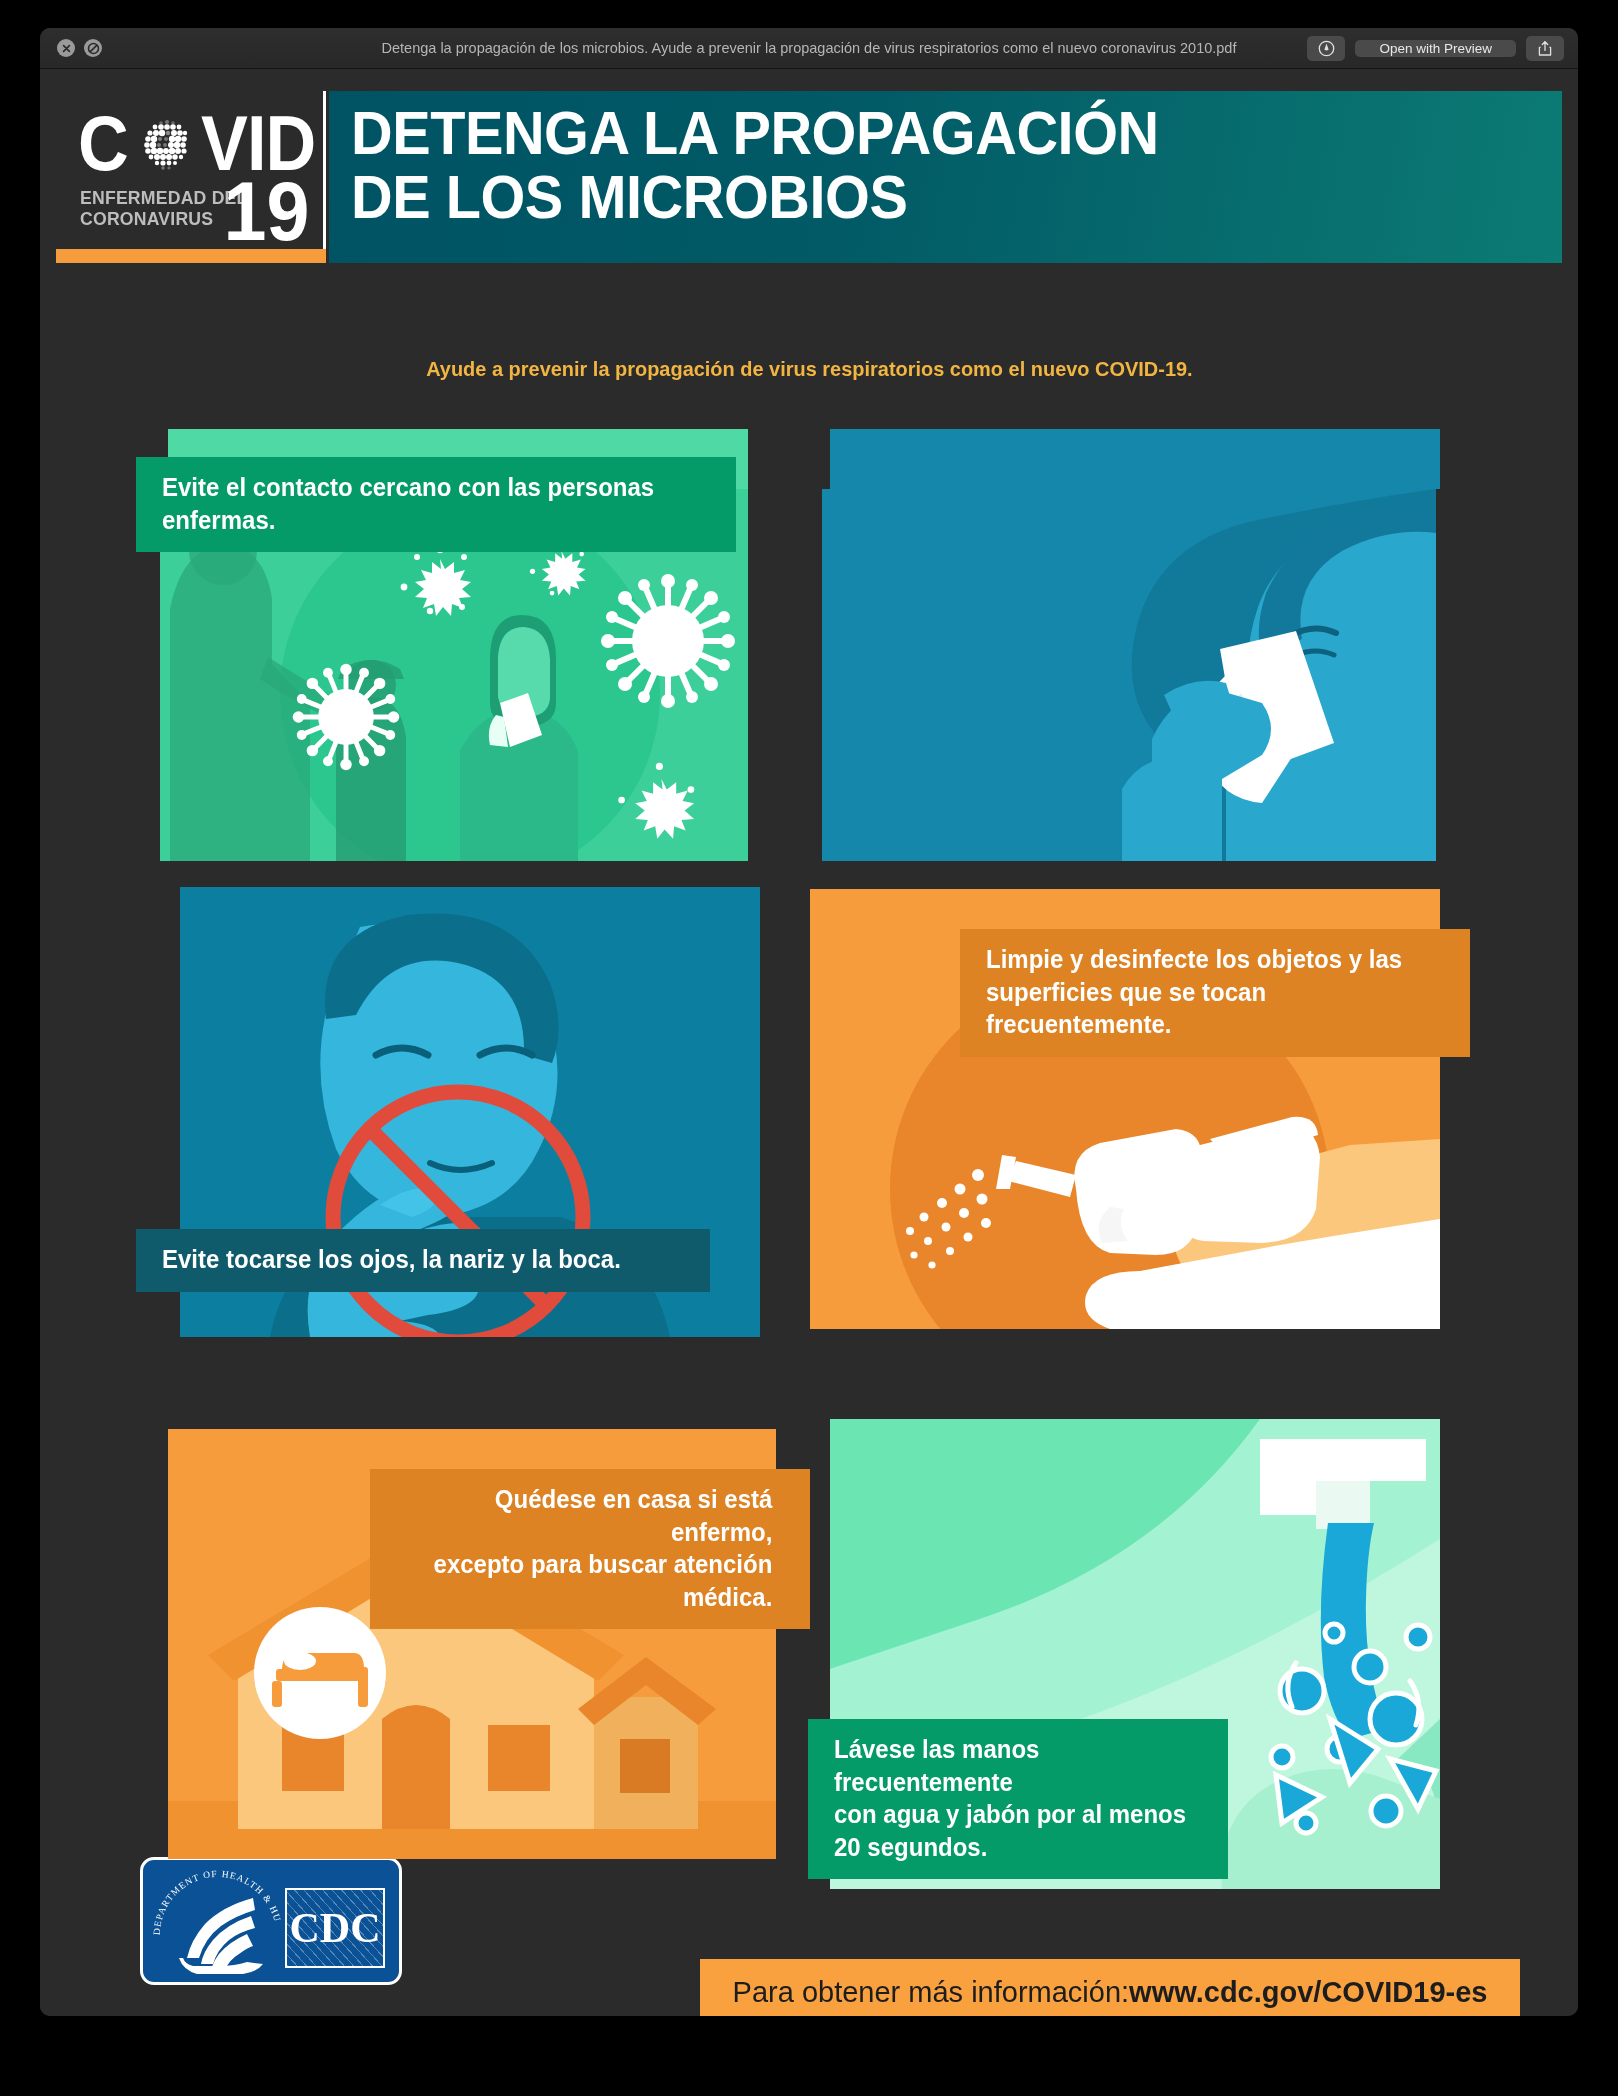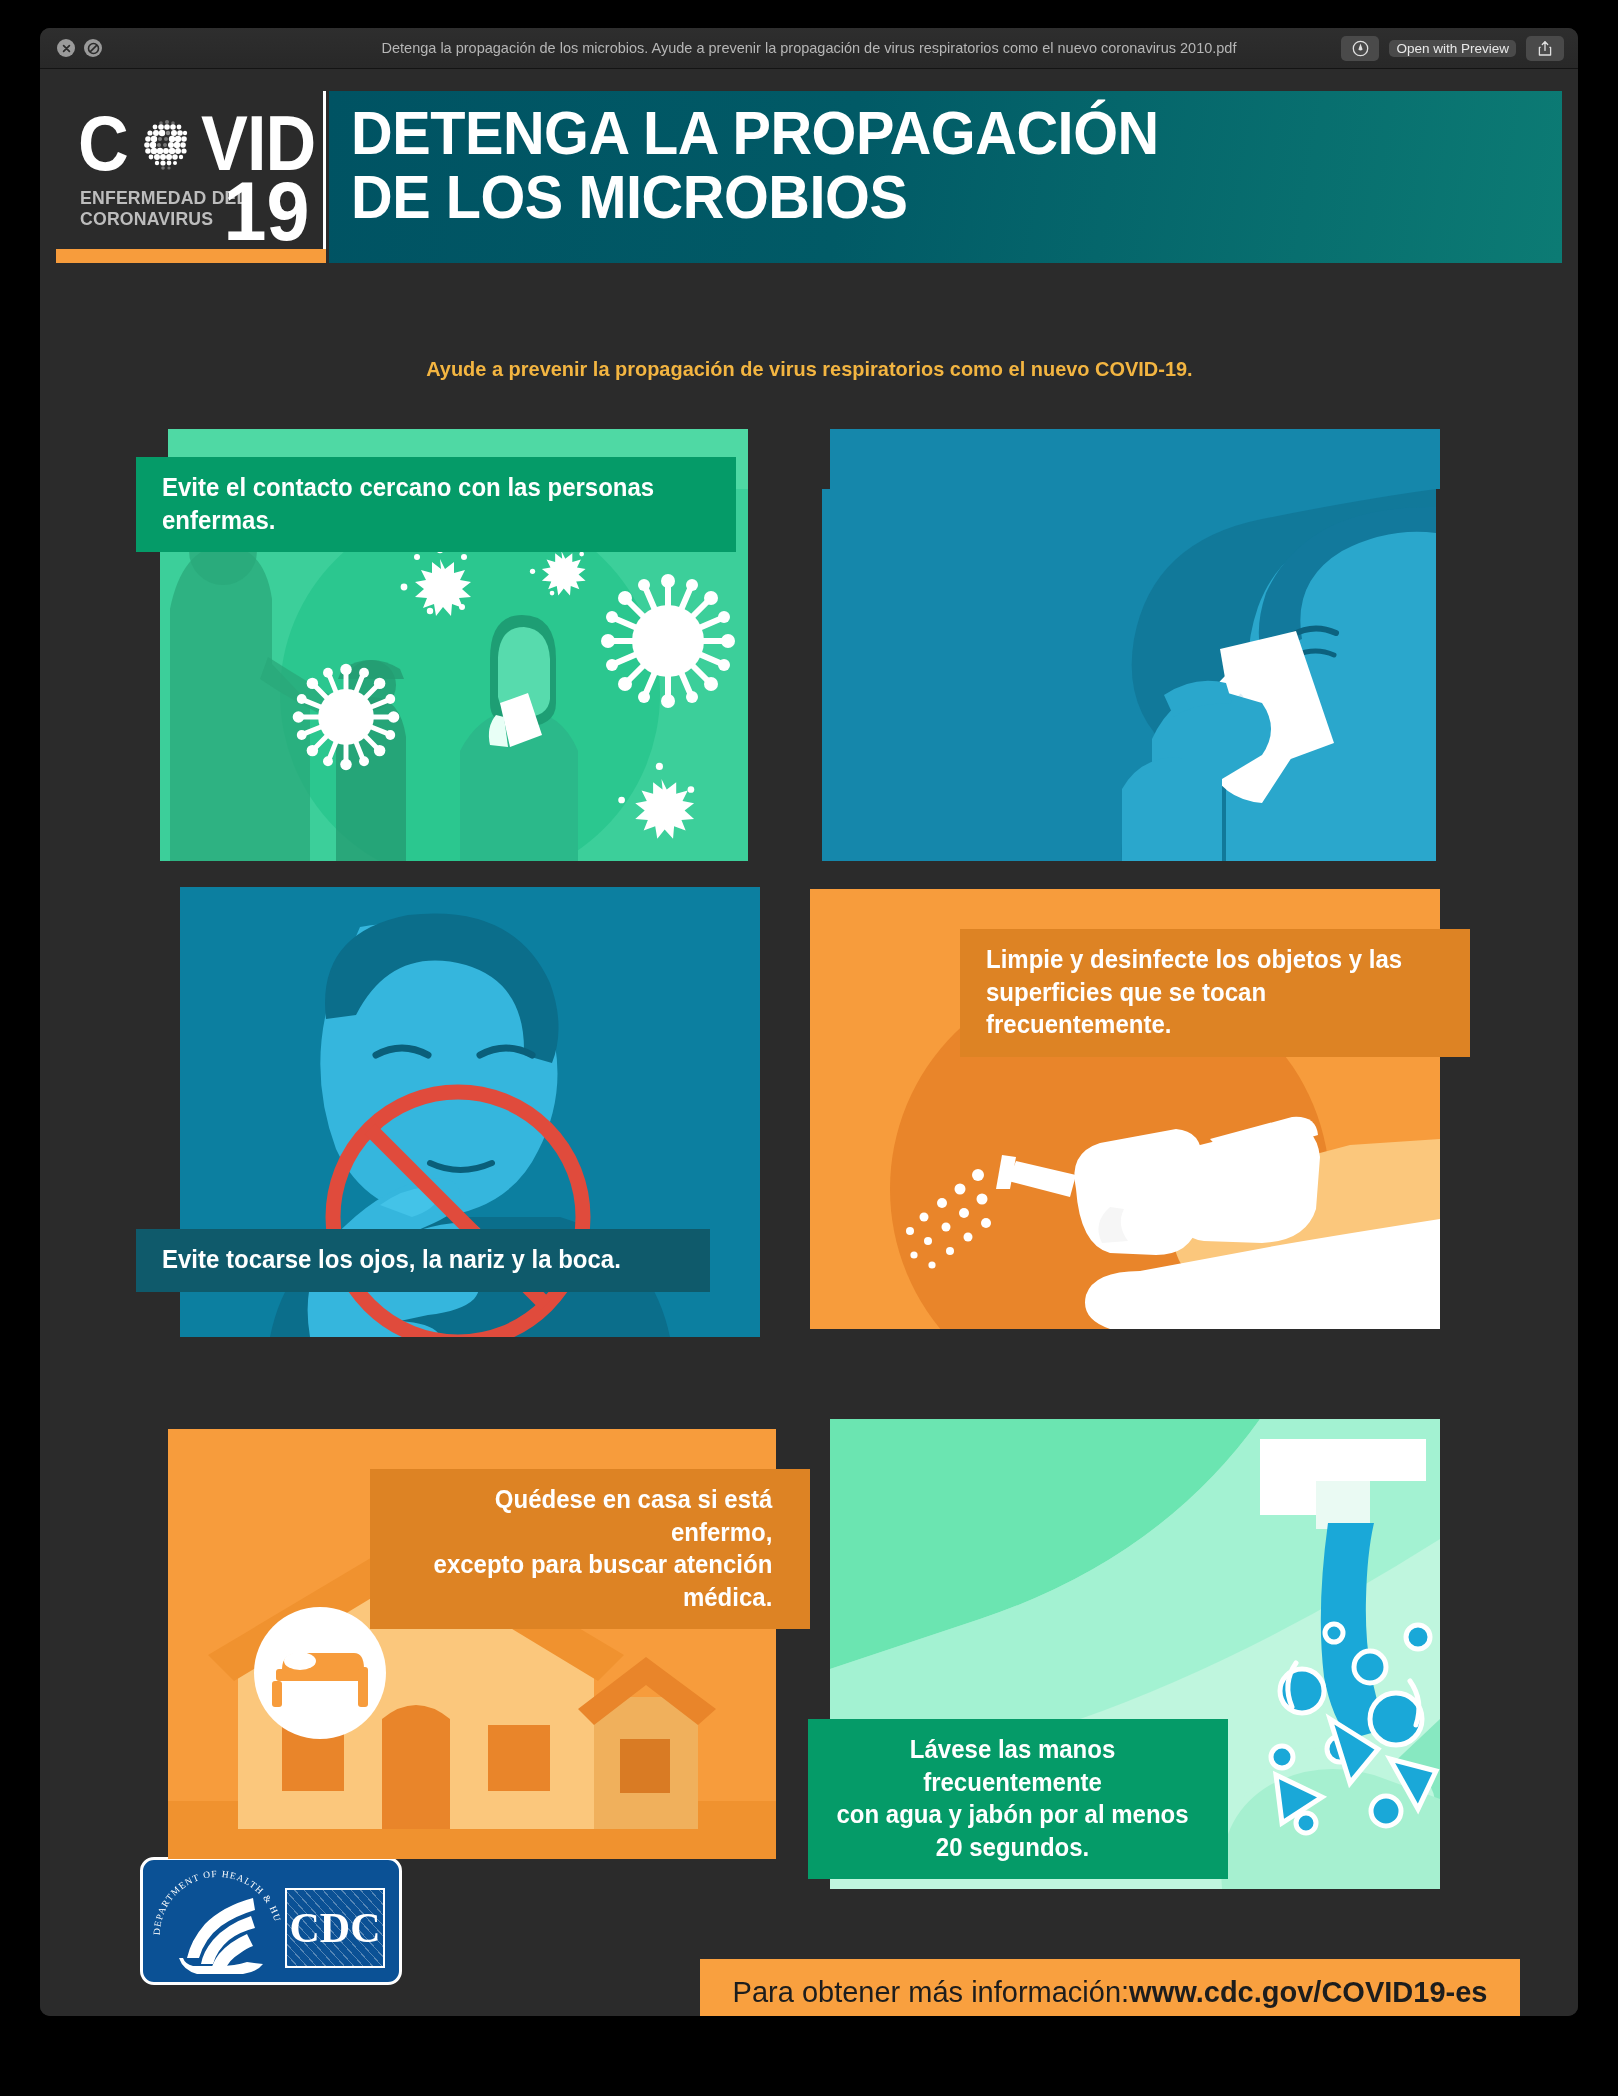--- a/index.html
+++ b/index.html
@@ -55,21 +55,21 @@
   }
   .tb-iconbtn {
     width: 38px; height: 25px; border-radius: 5px;
     background: #4a4a4a;
     display: flex; align-items: center; justify-content: center;
   }
   .tb-openbtn {
     height: 17px; border-radius: 5px;
     background: #4a4a4a; color: #e8e8e8;
     font-size: 13.5px; font-weight: 500;
-    padding: 0 7px;
+    padding: 0 24px;
     display: flex; align-items: center;
   }
 
   
   .poster {
     position: relative;
     width: 1538px; height: 1947px;
     background: #2b2b2b;
     overflow: hidden;
   }
@@ -174,21 +174,21 @@
   #p4-back { left: 770px; top: 820px; width: 630px; height: 60px; background:#f79c3c; z-index:1;}
   #p4-img  { left: 770px; top: 820px; width: 630px; height: 440px; background:#f79c3c; z-index:2;}
   #p4-cap  { left: 920px; top: 860px; width: 510px; background:#dd8324; z-index:6;}
 
   
   #p5-img  { left: 128px; top: 1360px; width: 608px; height: 430px; background:#f79c3c; z-index:2;}
   #p5-cap  { left: 330px; top: 1400px; width: 440px; background:#dd8324; z-index:6;text-align:right;}
 
   
   #p6-img  { left: 790px; top: 1350px; width: 610px; height: 470px; background:#7df0c2; z-index:2;}
-  #p6-cap  { left: 768px; top: 1650px; width: 420px; background:#059b68; z-index:6;text-align:center;}
+  #p6-cap  { left: 768px; top: 1650px; width: 420px; background:#059b68; z-index:6;}
 
   
   .urlbar {
     position: absolute; left: 660px; top: 1890px;
     width: 820px; height: 66px;
     background: #f9a03f;
     display: flex; align-items: center; justify-content: center;
     color: #1d1d1d; font-size: 29px;
     font-family: "Liberation Sans Narrow","Liberation Sans",sans-serif;
   }

